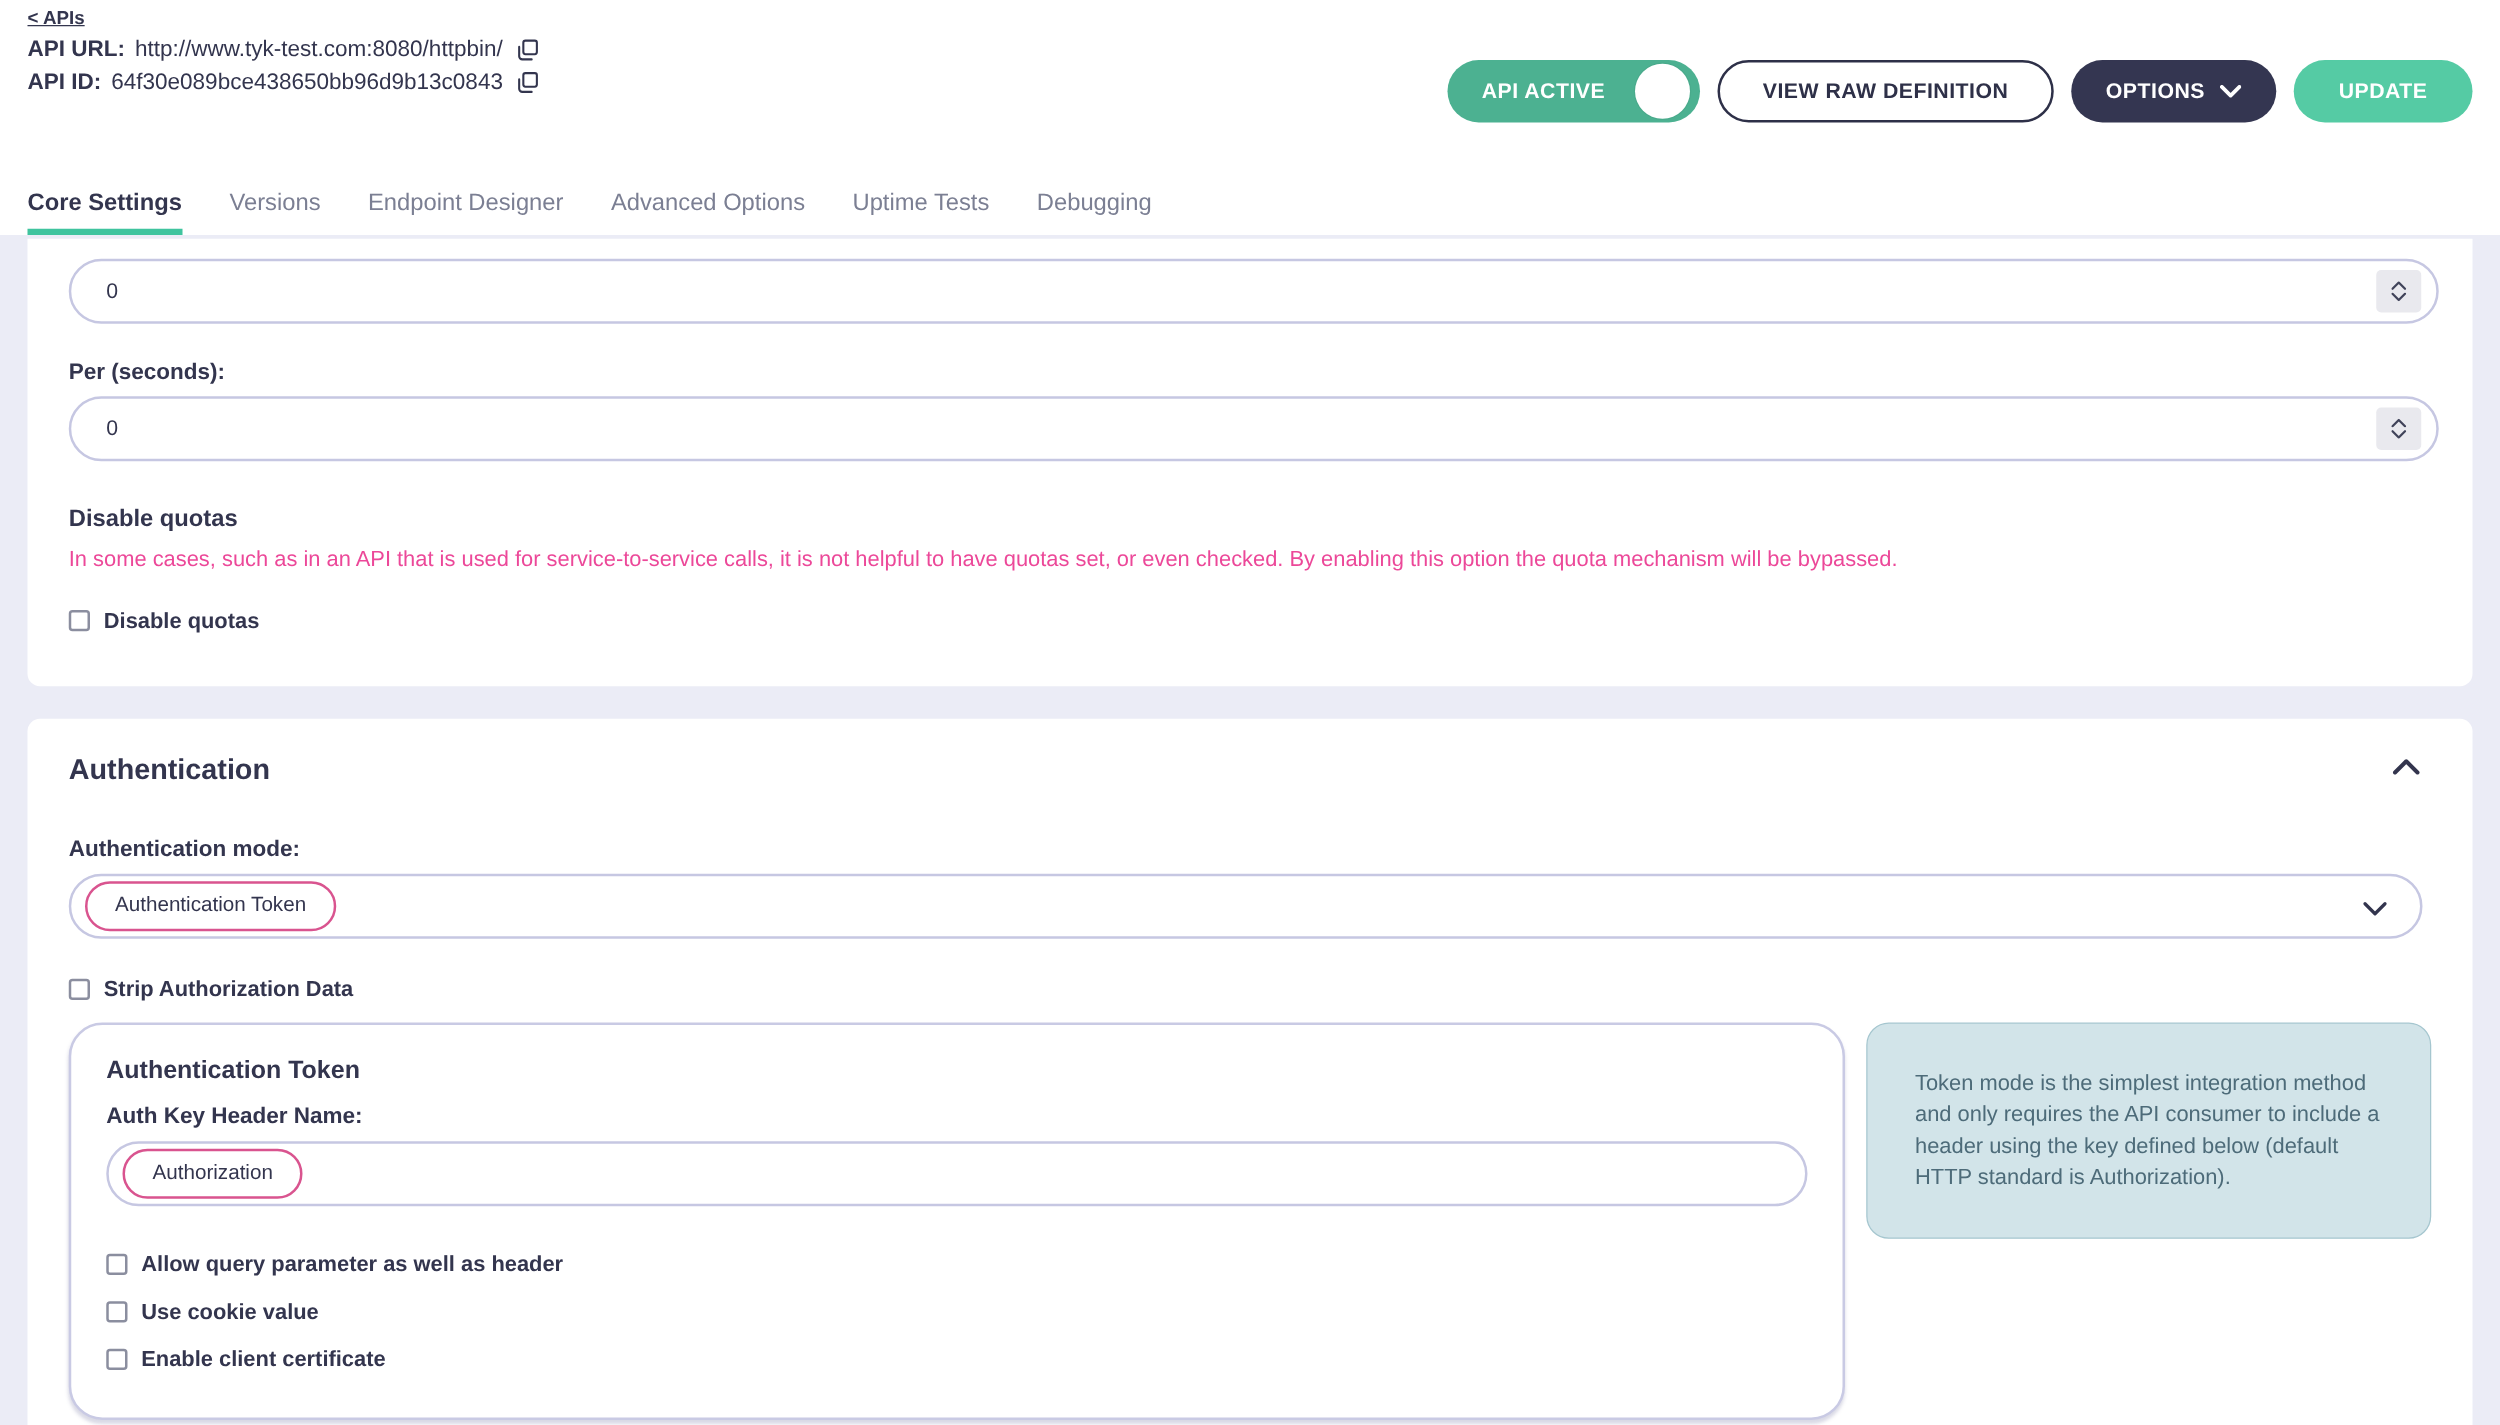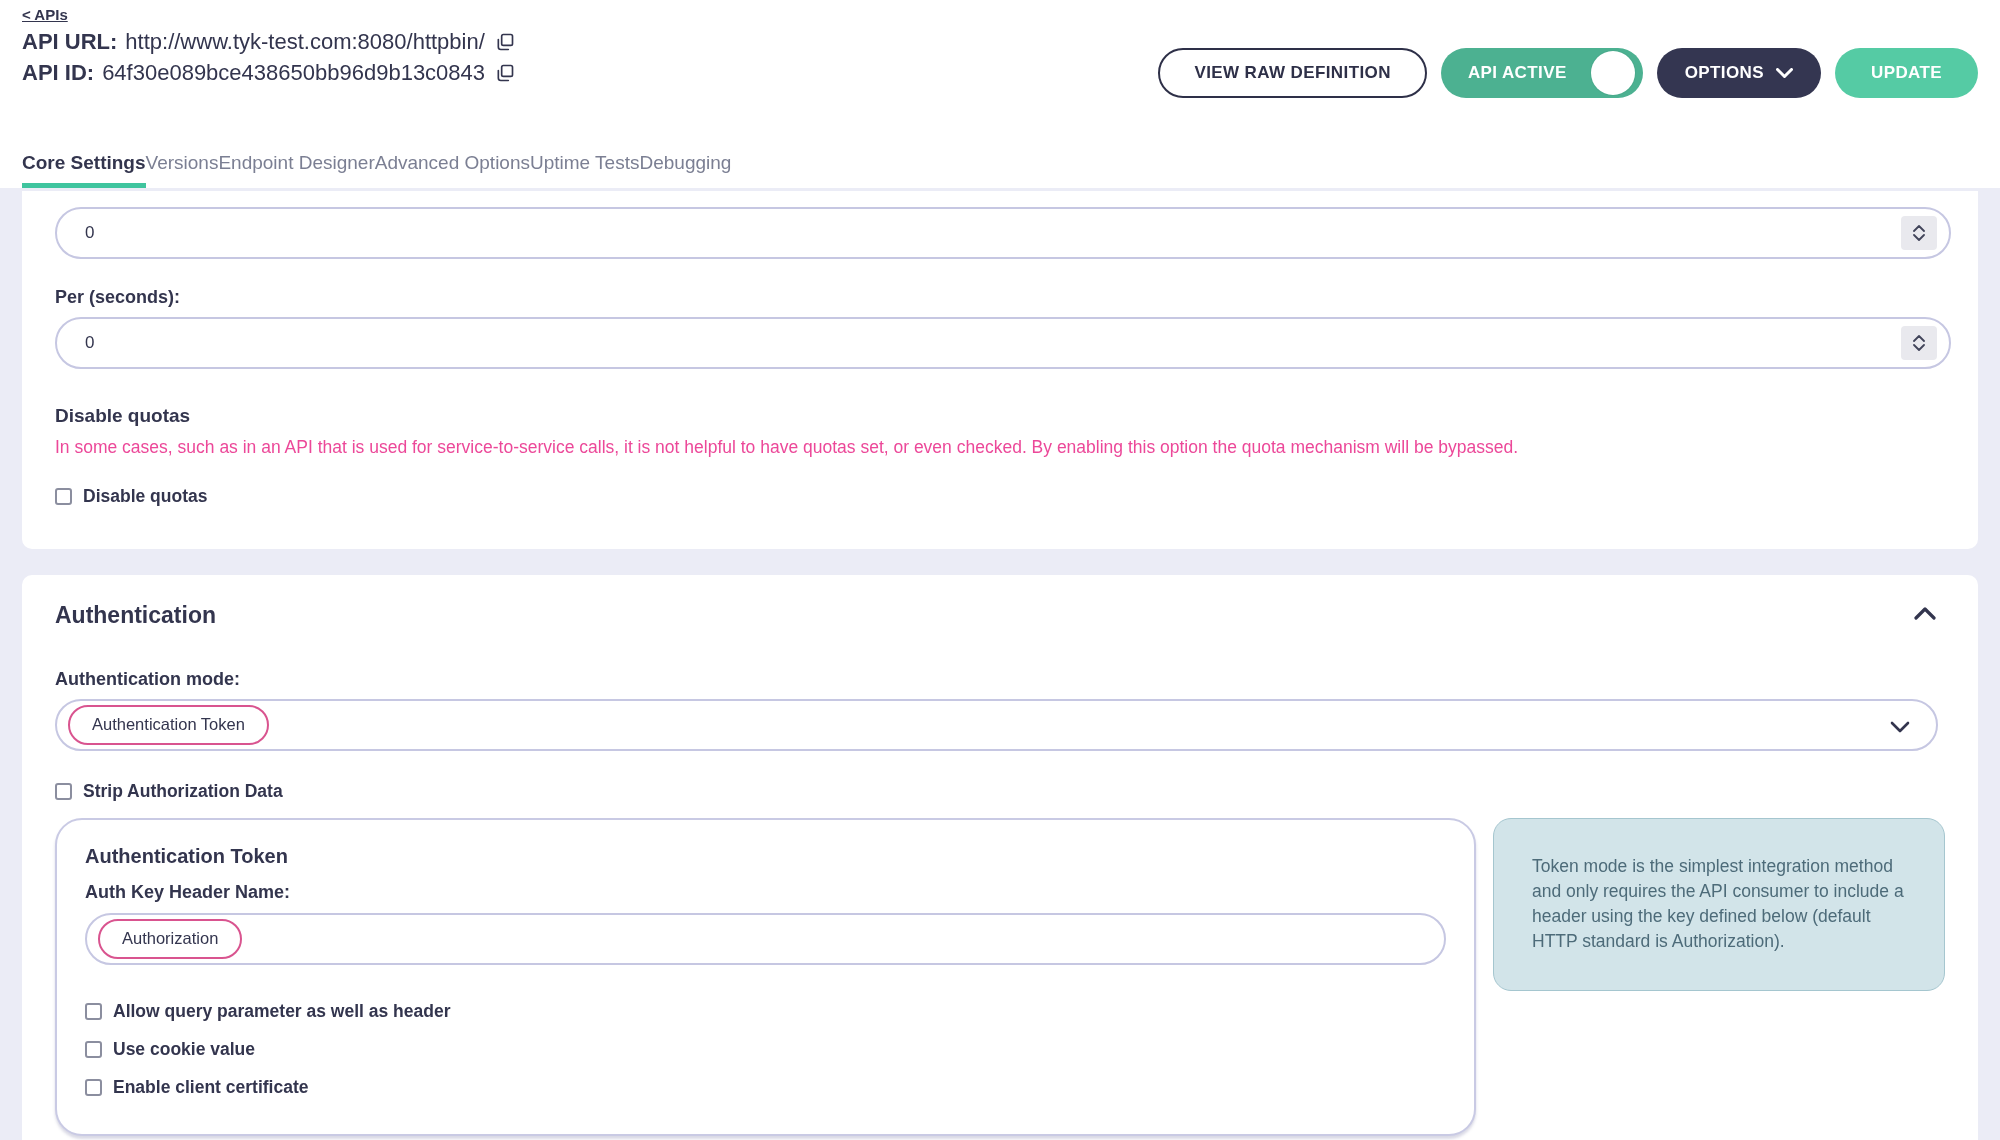--- a/index.html
+++ b/index.html
@@ -23,27 +23,27 @@
   .breadcrumb {
     font-size:15px; font-weight:700; text-decoration:underline;
     color:#33354e; cursor:pointer; display:inline-block;
   }
   .api-title {
     font-size:34px; font-weight:700; letter-spacing:0.5px;
     color:#33354e; margin-top:6px;
   }
   .meta-line {
     display:flex; align-items:center; gap:8px;
-    font-size:22px; margin-top:5px; color:#33354e;
+    font-size:18px; margin-top:5px; color:#33354e;
   }
   .meta-label { font-weight:700; }
   .copy-btn { cursor:pointer; margin-left:2px; }
 
   .tabs {
-    display:flex; margin-top:10px;
+    display:flex; gap:38px; margin-top:10px;
     font-size:19px; color:#7b7f93;
     position:absolute; bottom:0; left:22px;
   }
   .tab { padding-bottom:9px; border-bottom:5px solid transparent; cursor:pointer; white-space:nowrap; }
   .tab.active { color:#33354e; font-weight:600; border-bottom-color:#3fc49e; }
 
   .actions {
     position:absolute; top:48px; right:22px;
     display:flex; gap:14px; align-items:center; height:50px;
   }
@@ -163,25 +163,25 @@
   <div class="tabs">
     <div class="tab active">Core Settings</div>
     <div class="tab">Versions</div>
     <div class="tab">Endpoint Designer</div>
     <div class="tab">Advanced Options</div>
     <div class="tab">Uptime Tests</div>
     <div class="tab">Debugging</div>
   </div>
 
   <div class="actions">
-    <button class="btn btn-outline">VIEW RAW DEFINITION</button>
     <button class="btn btn-toggle">
       <span>API ACTIVE</span>
       <span class="toggle-knob"></span>
     </button>
+    <button class="btn btn-outline">VIEW RAW DEFINITION</button>
     <button class="btn btn-dark">
       <span>OPTIONS</span>
       <span>
         <svg width="17" height="11" viewBox="0 0 17 11" fill="none" stroke="#ffffff" stroke-width="3" stroke-linecap="round" stroke-linejoin="round">
           <path d="M1.5 1.5 L8.5 8.5 L15.5 1.5"></path>
         </svg>
       </span>
     </button>
     <button class="btn btn-update">UPDATE</button>
   </div>

